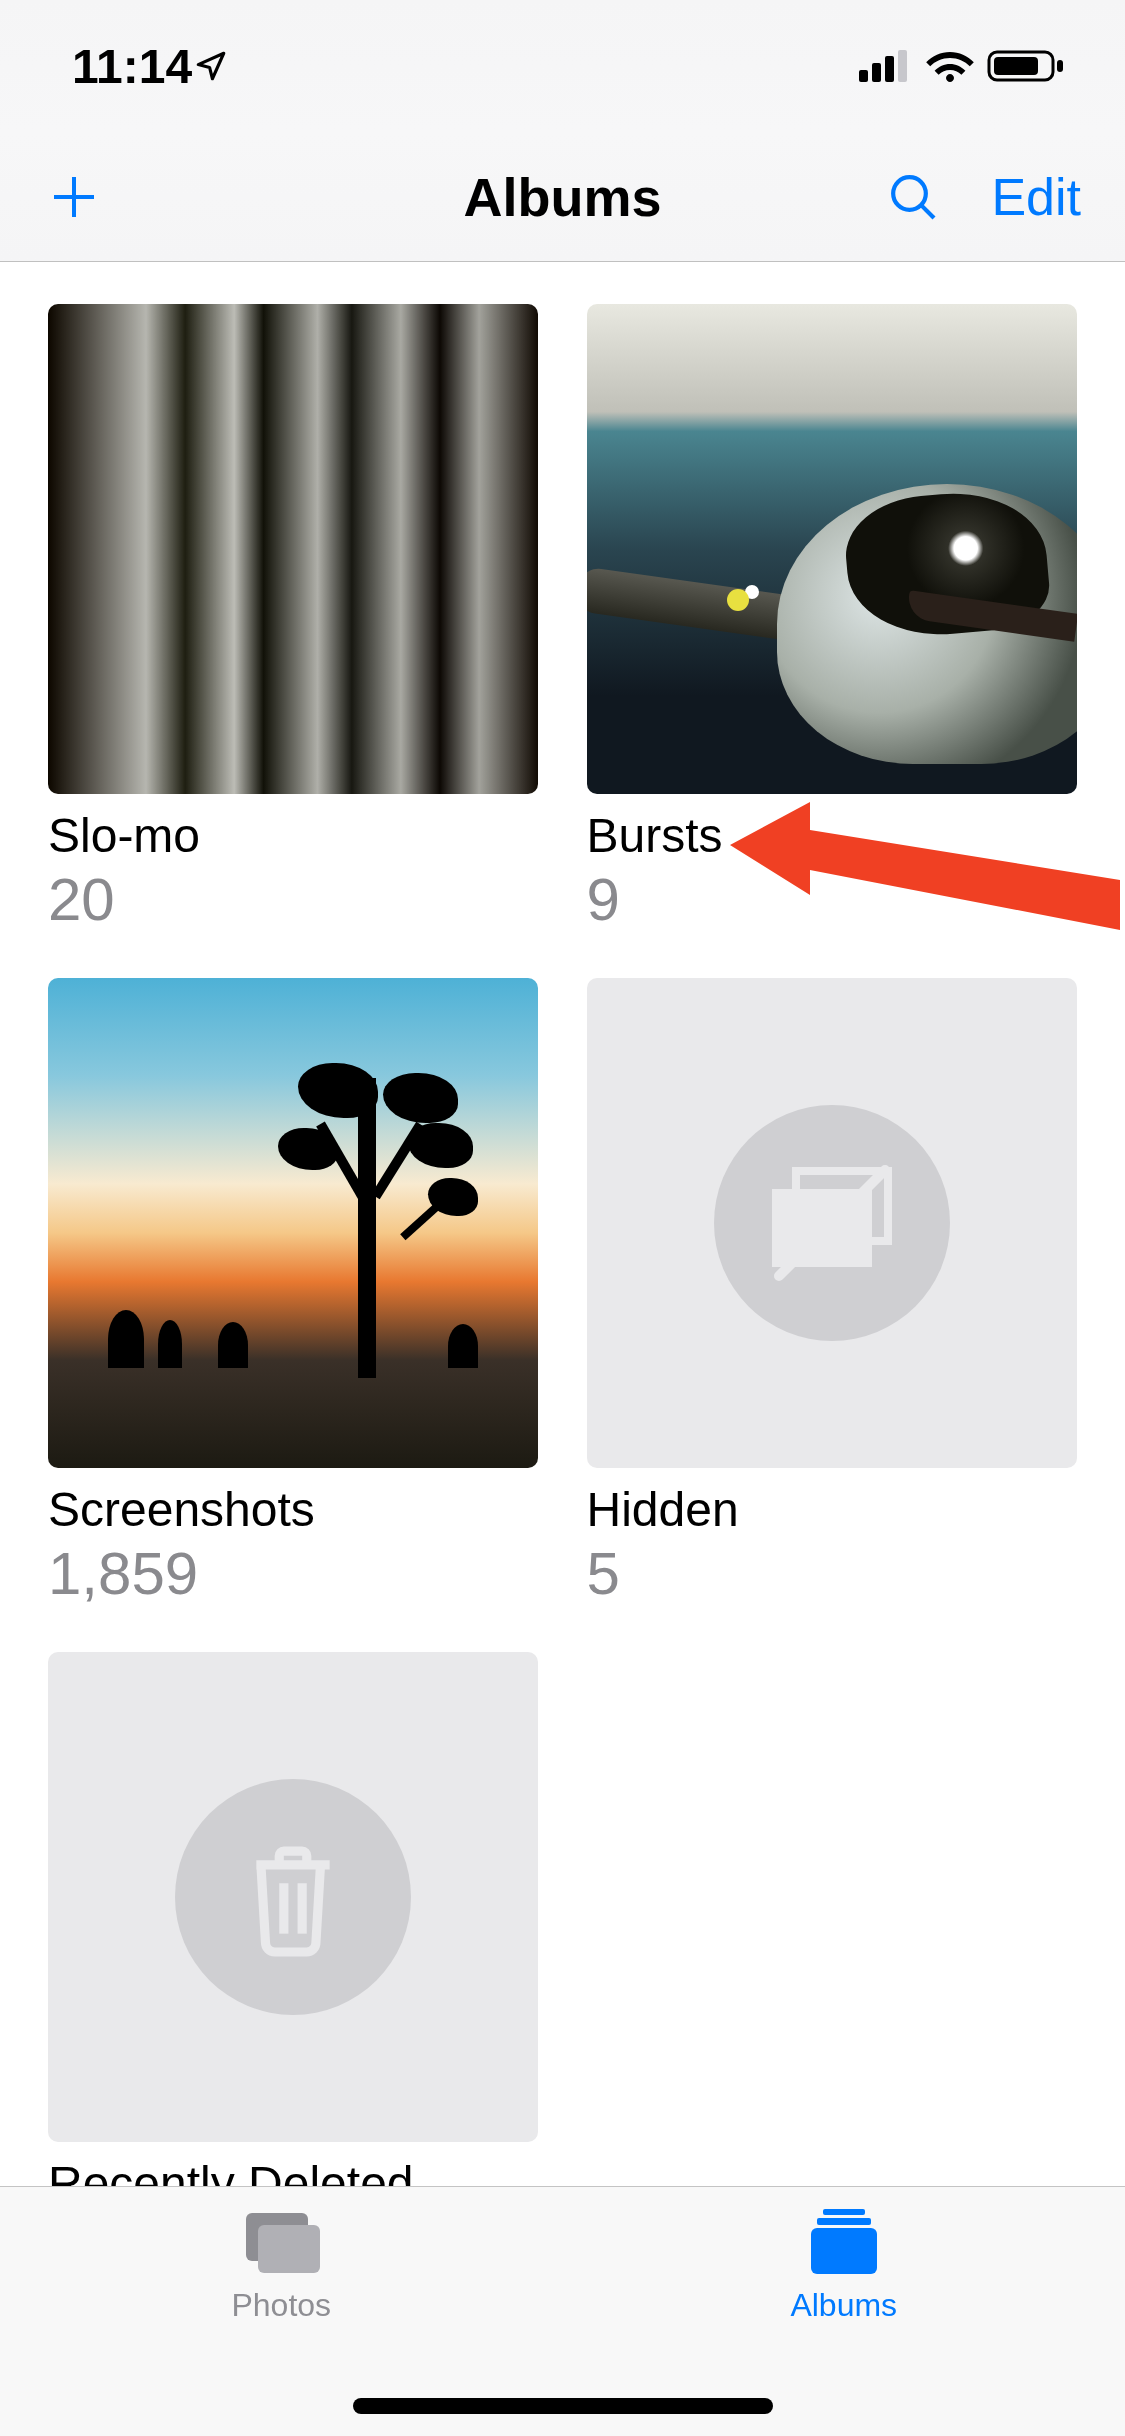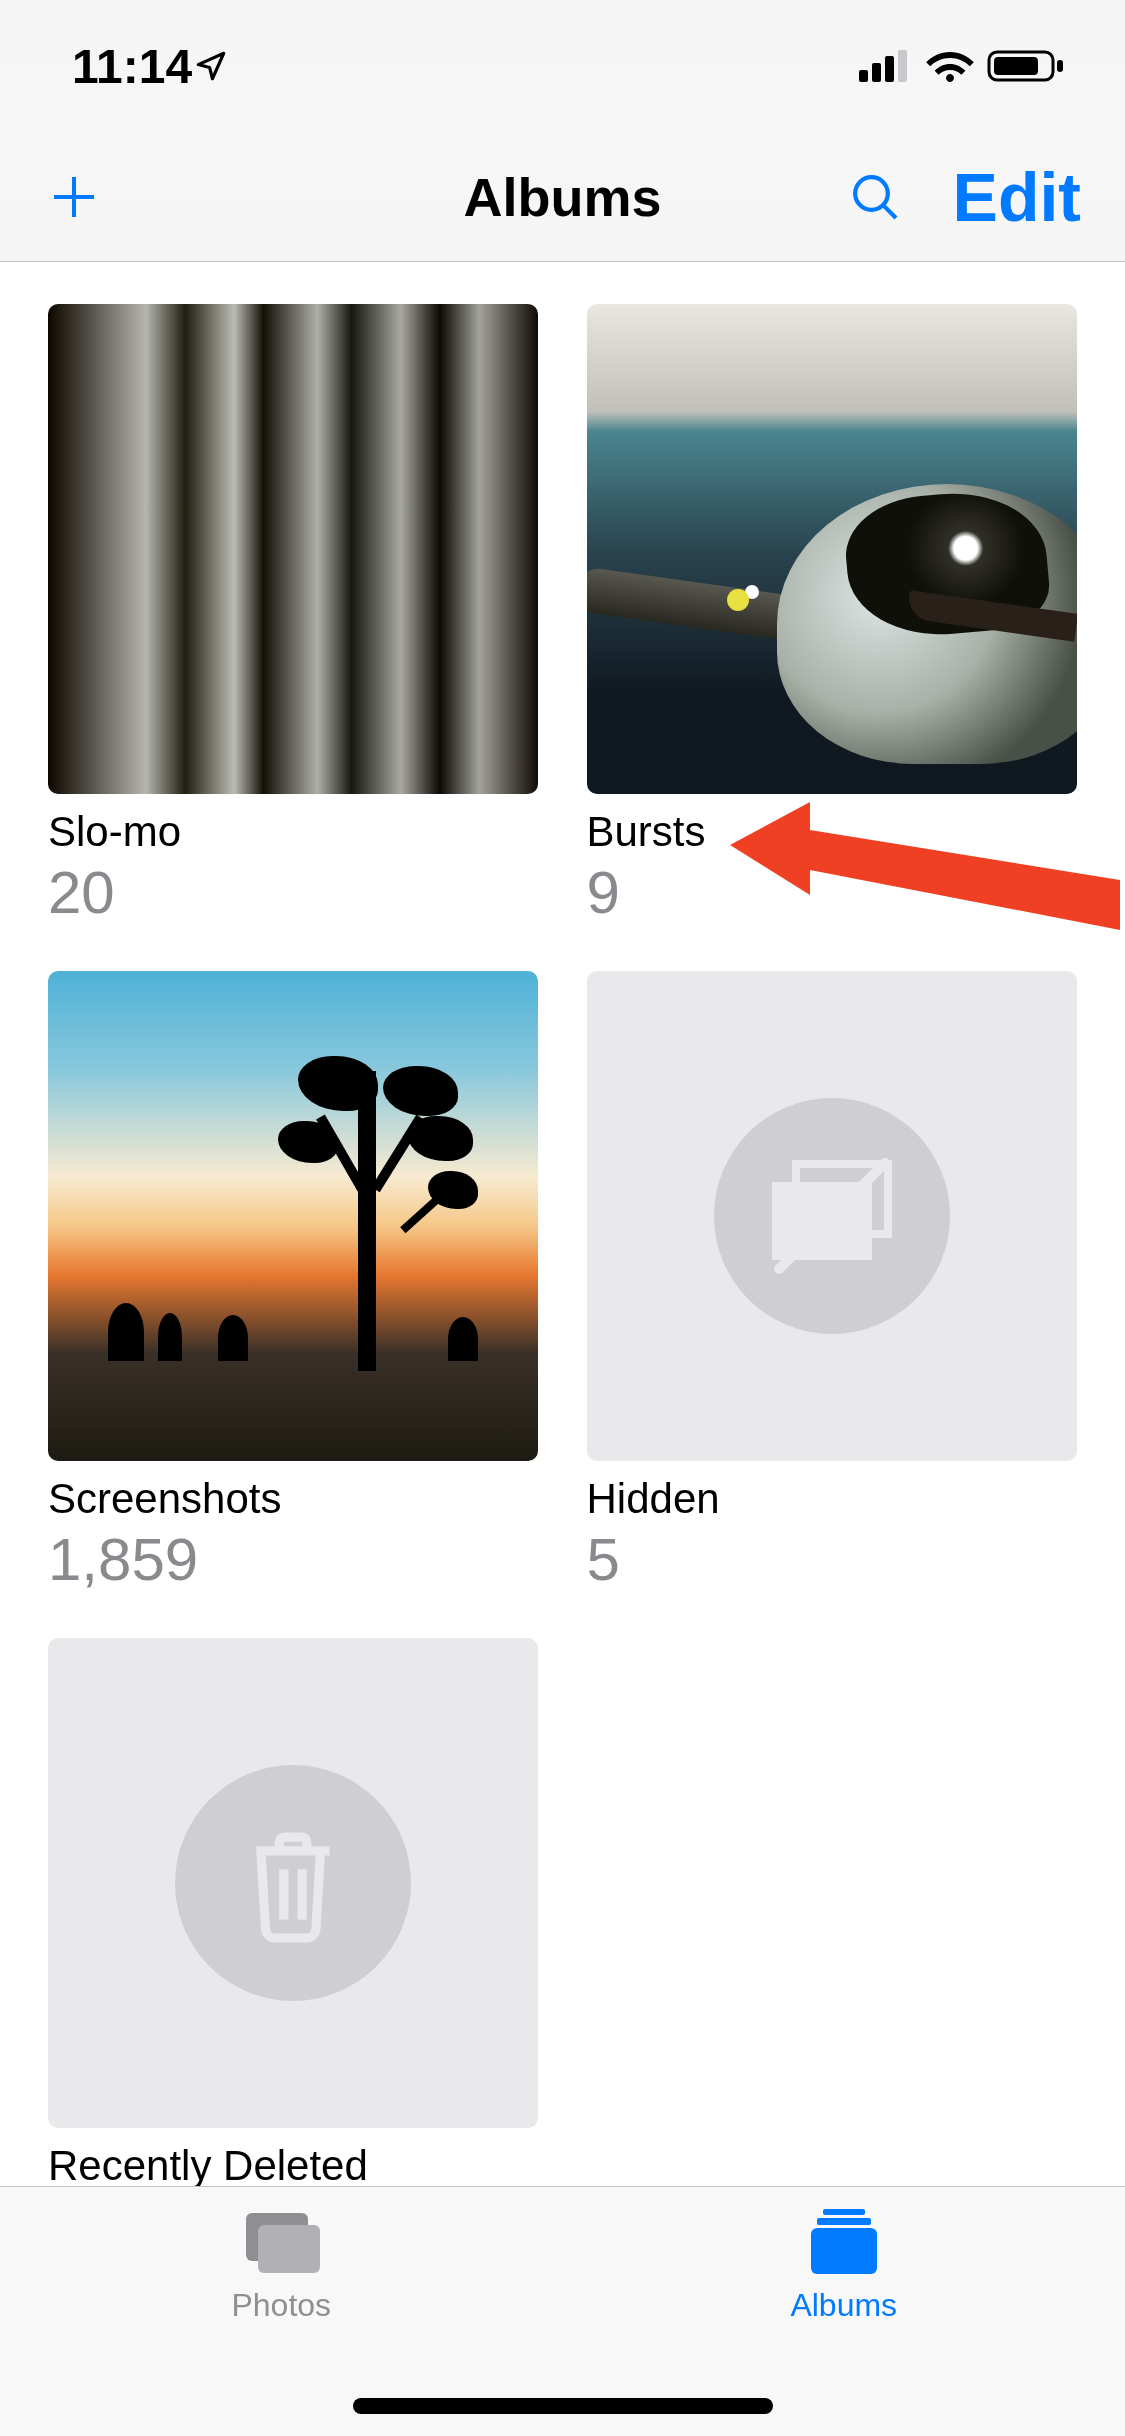--- a/index.html
+++ b/index.html
@@ -4,26 +4,26 @@
   <style>
     * { margin: 0; padding: 0; box-sizing: border-box; }
     body { width: 1125px; height: 2436px; font-family: -apple-system, "Helvetica Neue", Arial, sans-serif; background: #fff; position: relative; overflow: hidden; }
     .status-bar { height: 132px; width: 100%; display: flex; justify-content: space-between; align-items: center; padding: 0 60px 0 72px; font-weight: 600; font-size: 48px; background: linear-gradient(#f5f5f6, #f7f7f8);}
     .status-left { display: flex; align-items: center; gap: 2px; }
     .status-right { display: flex; align-items: center; gap: 12px; }
     .nav-bar { height: 130px; display: flex; justify-content: space-between; align-items: center; padding: 0 44px; border-bottom: 1px solid #c0c0c0; background: linear-gradient(#f7f7f8, #f5f5f6);}
     .nav-title { font-size: 54px; font-weight: 600; }
     .nav-left { width: 260px; display: flex; align-items: center; }
     .nav-right { width: 260px; display: flex; justify-content: flex-end; align-items: center; gap: 50px; }
-    .nav-action { color: #007aff; font-size: 68px; font-weight: bold; }
+    .nav-action { color: #007aff; font-size: 52px; }
     .content { padding: 42px 48px 0 48px; overflow: hidden; }
     .grid { display: grid; grid-template-columns: 1fr 1fr; gap: 44px 48px; }
     .album { display: flex; flex-direction: column; }
     .thumb { width: 490px; height: 490px; border-radius: 10px; background: #e9e9eb; position: relative; overflow: hidden; }
-    .album-title { font-size: 42px; color: #000; margin-top: 14px; }
+    .album-title { font-size: 48px; color: #000; margin-top: 14px; }
     .album-count { font-size: 60px; color: #8a8a8e; margin-top: 2px; }
     .placeholder-circle { width: 236px; height: 236px; border-radius: 50%; background: #cfcfd2; position: absolute; top: 50%; left: 50%; transform: translate(-50%, -50%); display: flex; align-items: center; justify-content: center; }
     .ph-slash { position: absolute; width: 160px; height: 10px; background: #e9e9eb; transform: rotate(-45deg); border-radius: 5px; }
     .ph-stack { position: relative; width: 120px; height: 100px; }
     .ph-rect-back { position: absolute; width: 100px; height: 78px; border: 8px solid #e9e9eb; top: -6px; left: 20px; }
     .ph-rect-front { position: absolute; width: 100px; height: 78px; background: #e9e9eb; top: 16px; left: 0; }
     .tab-bar { position: absolute; bottom: 0; left: 0; right: 0; height: 250px; background: #f8f8f8; border-top: 1px solid #c4c4c4; display: flex; justify-content: space-around; padding-top: 20px; }
     .tab { display: flex; flex-direction: column; align-items: center; width: 33%; color: #8e8e93; }
     .tab.active { color: #007aff; }
     .tab-label { font-size: 32px; margin-top: 10px; }

